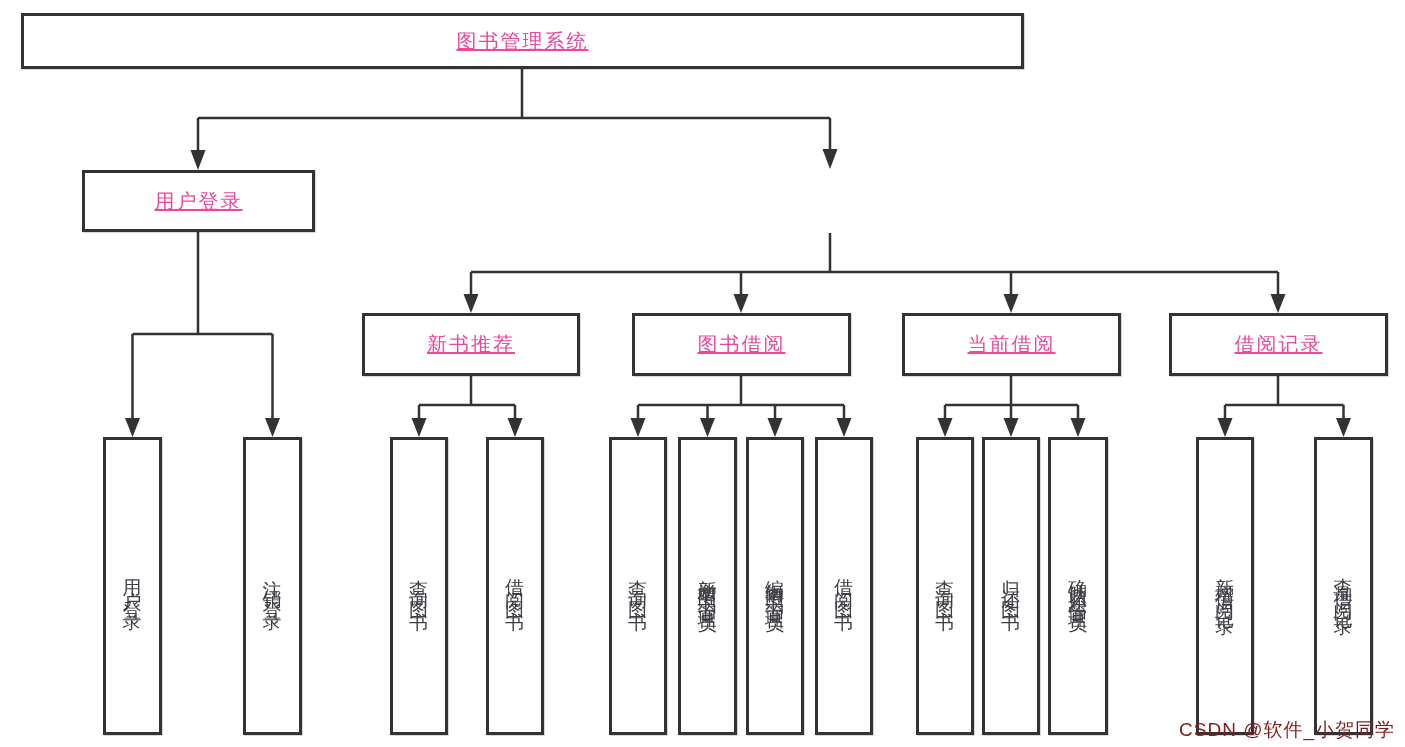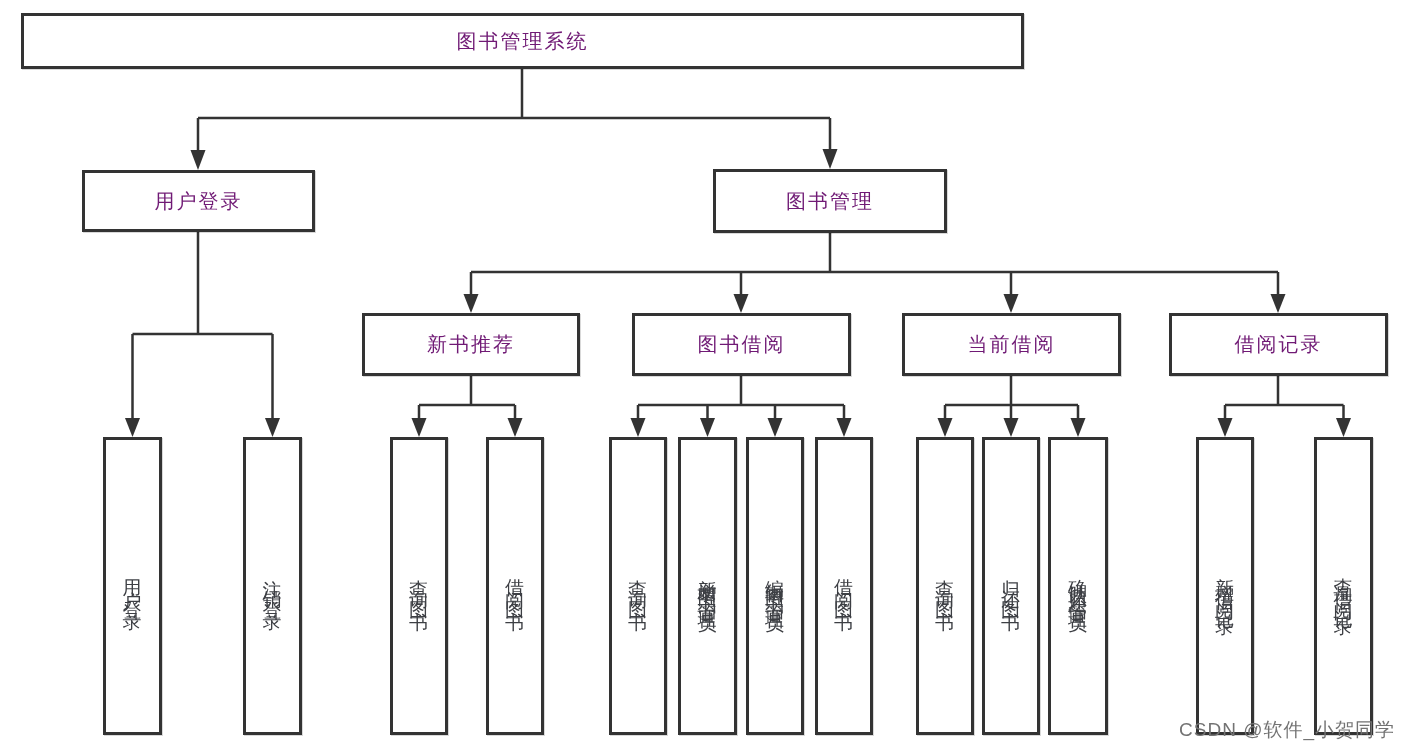--- a/index.html
+++ b/index.html
@@ -10,42 +10,43 @@
     font-family:"Liberation Sans","DejaVu Sans",sans-serif;
     overflow:hidden;
   }
   .wires{position:absolute;left:0;top:0;width:1405px;height:747px;}
   .hbox{
     position:absolute;
     background:#fff;
     border:3px solid #333;
     box-sizing:border-box;
     display:flex;align-items:center;justify-content:center;
-    font-size:20px;color:#701a75;letter-spacing:2px;
+    font-size:20px;color:#ec4899;letter-spacing:2px;
     box-shadow:1px 1px 0 rgba(0,0,0,0.15);
+    text-decoration:underline;
   }
   .leaf{
     position:absolute;
     top:437px;height:298px;width:59px;
     background:#fff;
     border:3px solid #333;
     box-sizing:border-box;
     display:flex;align-items:center;justify-content:center;
     box-shadow:1px 1px 0 rgba(0,0,0,0.15);
   }
   .leaf span{
     writing-mode:vertical-lr;
     text-orientation:upright;
     font-size:19px;color:#3d3f44;
     letter-spacing:11px;line-height:1;
     white-space:nowrap;
   }
   .watermark{
     position:absolute;right:10px;bottom:4px;
-    font-size:19px;color:#737373;letter-spacing:1px;
+    font-size:19px;color:#7f1d1d;letter-spacing:1px;
     z-index:5;
   }
 </style>
 </head>
 <body>
 
 <div class="stage">
 
   <svg class="wires" viewBox="0 0 1405 747" xmlns="http://www.w3.org/2000/svg">
     <g stroke="#333333" stroke-width="2.5" fill="none">
@@ -83,21 +84,20 @@
       <polygon points="1003.5,418 1018.5,418 1011,437"></polygon>
       <polygon points="1070.5,418 1085.5,418 1078,437"></polygon>
       <polygon points="1217.5,418 1232.5,418 1225,437"></polygon>
       <polygon points="1336,418 1351,418 1343.5,437"></polygon>
     </g>
   </svg>
 
   <div class="hbox" style="left:21px;top:13px;width:1003px;height:56px;">图书管理系统</div>
 
   <div class="hbox" style="left:82px;top:170px;width:233px;height:62px;">用户登录</div>
-  <div class="hbox" style="left:713px;top:169px;width:234px;height:64px;">图书管理</div>
 
   <div class="hbox" style="left:632px;top:313px;width:219px;height:63px;">图书借阅</div>
   <div class="hbox" style="left:362px;top:313px;width:218px;height:63px;">新书推荐</div>
   <div class="hbox" style="left:902px;top:313px;width:219px;height:63px;">当前借阅</div>
   <div class="hbox" style="left:1169px;top:313px;width:219px;height:63px;">借阅记录</div>
 
   <div class="leaf" style="left:103px;">
     <span>用户登录</span>
   </div>
   <div class="leaf" style="left:243px;">

